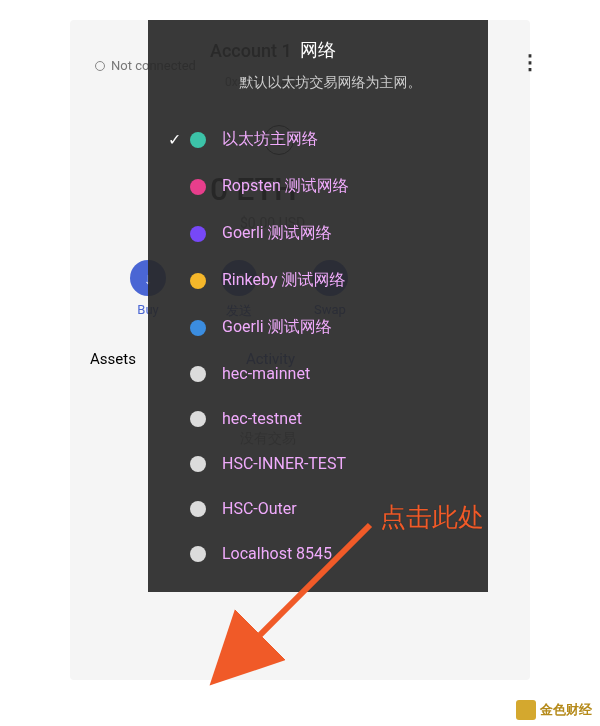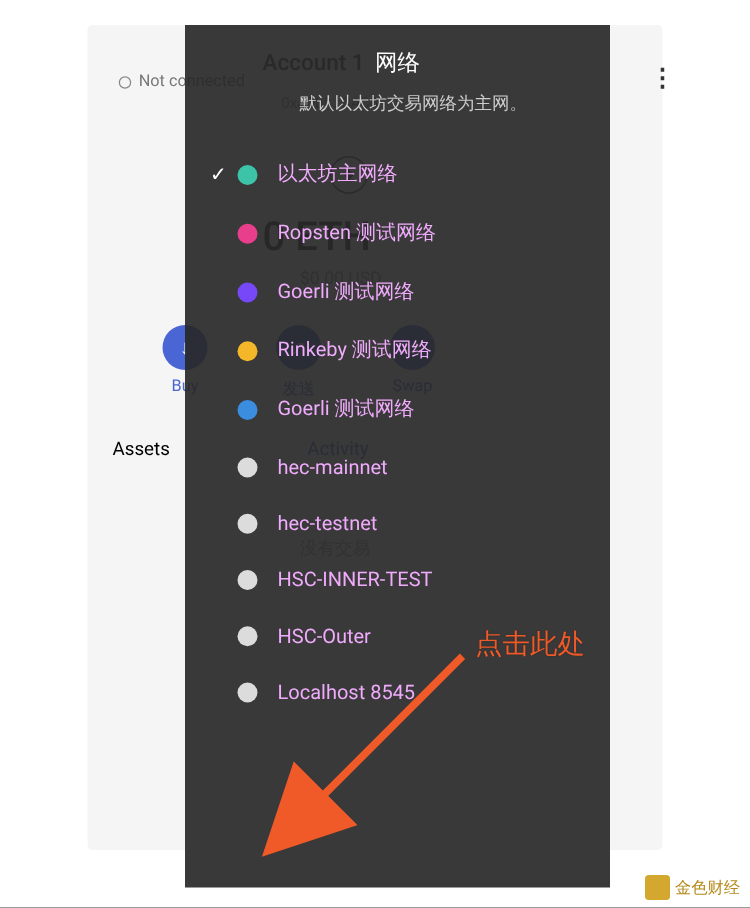--- a/index.html
+++ b/index.html
@@ -100,21 +100,21 @@
       right: 60px; top: 50px;
       font-size: 20px; color: #333;
       font-weight: bold;
     }
 
     .network-overlay {
       position: absolute;
       left: 148px;
       top: 20px;
       width: 340px;
-      height: 690px;
+      height: 572px;
       background: rgba(40,40,40,0.92);
       padding-top: 18px;
     }
     .overlay-title {
       color: #fff;
       font-size: 18px;
       text-align: center;
       margin-bottom: 12px;
     }
     .overlay-subtitle {
@@ -165,35 +165,35 @@
       border: 2px solid #fff;
       border-radius: 50%;
       margin-right: 16px;
     }
     .custom-rpc-wrap .lbl { color: #eee; font-size: 16px; }
 
     .annotation {
       position: absolute;
       left: 380px; top: 500px;
       color: #f05a28;
-      font-size: 22px;
+      font-size: 26px;
       font-weight: 400;
       pointer-events: none;
       text-shadow: 0 0 1px rgba(0,0,0,0.4);
     }
     .arrow-svg {
       position: absolute;
       left: 180px; top: 470px;
       pointer-events: none;
     }
     .watermark {
       position: absolute;
       right: 8px; bottom: 6px;
       display: flex; align-items: center; gap: 4px;
-      font-size: 13px; color: #b58a1a;
+      font-size: 13px; color: #b58a1a; font-weight: bold;
     }
     .watermark .wm-icon {
       width: 20px; height: 20px;
       background: #d4a82e;
       border-radius: 3px;
     }
   </style>
 </head>
 <body>
 

